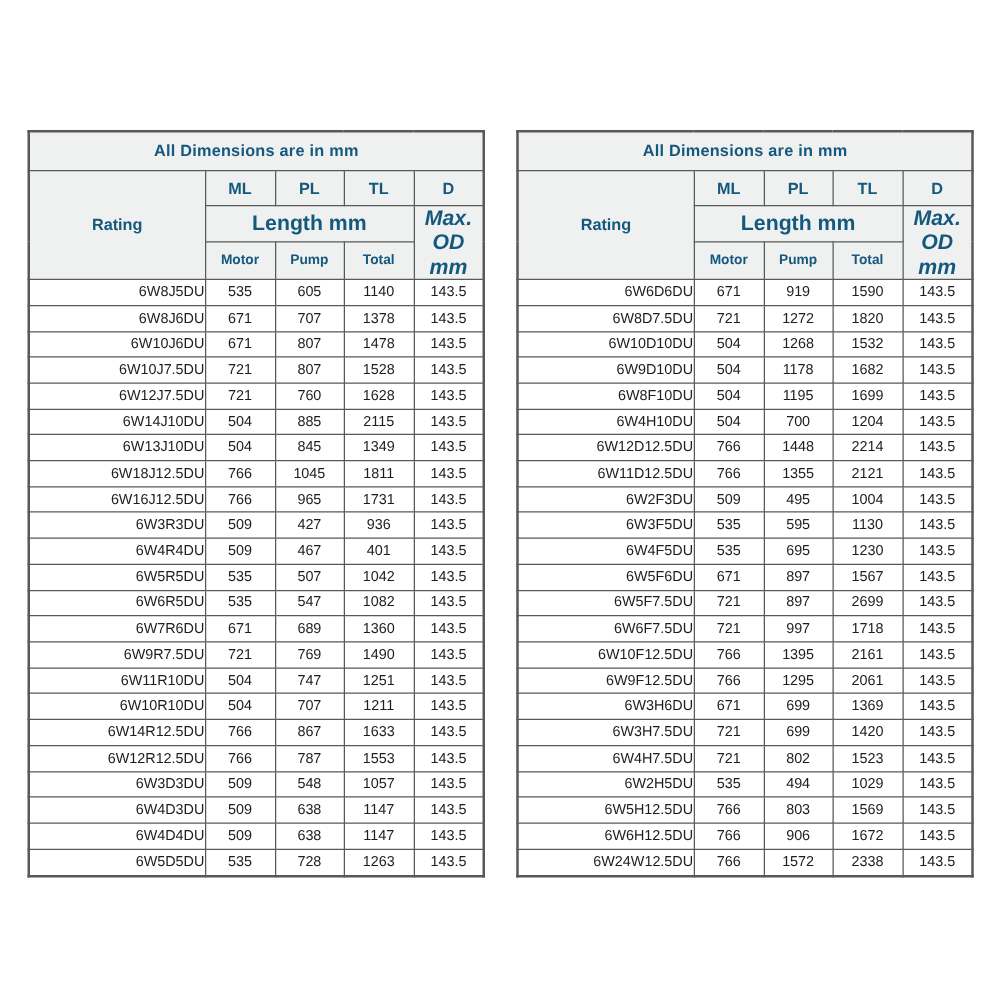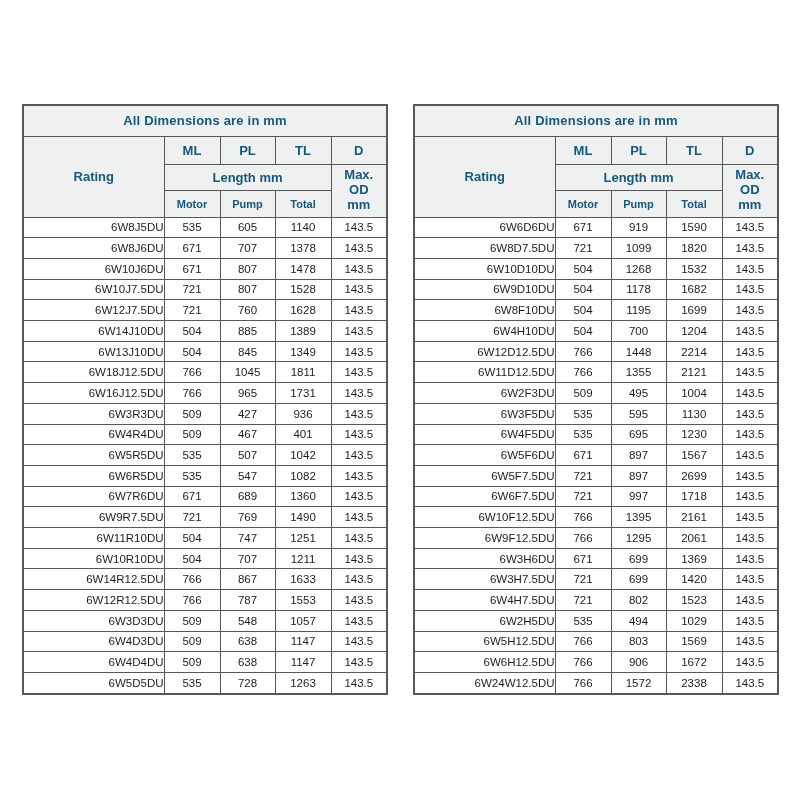--- a/index.html
+++ b/index.html
@@ -39,23 +39,23 @@
 
   th {
     background: var(--header-bg);
     color: var(--header-text);
     font-weight: bold;
     text-align: center;
     vertical-align: middle;
   }
   tr.r-title th { height: 31px; font-size: 13px; letter-spacing: 0.2px; }
   tr.r-codes th { height: 28px; font-size: 13px; margin-left: 20px; }
-  tr.r-group th { height: 26px; font-size: 13px; }
+  tr.r-group th { height: 26px; font-size: 17px; }
   tr.r-sub  th  { height: 27px; font-size: 11px; }
-  th.maxod { font-size: 12px; line-height: 1.15; }
+  th.maxod { font-size: 12px; line-height: 1.15; font-style: italic; }
   th.maxod span { display: block; }
 
   tbody td {
     background: var(--row-bg);
     color: var(--body-text);
     font-size: 11.5px;
     text-align: center;
     vertical-align: middle;
     padding: 0;
     overflow: hidden;
@@ -133,21 +133,21 @@
           <td class="rating">6W12J7.5DU</td>
           <td class="">721</td>
           <td class="">760</td>
           <td class="">1628</td>
           <td class="">143.5</td>
         </tr>
         <tr>
           <td class="rating">6W14J10DU</td>
           <td class="">504</td>
           <td class="">885</td>
-          <td class="">1389</td>
+          <td class="">2115</td>
           <td class="">143.5</td>
         </tr>
         <tr>
           <td class="rating">6W13J10DU</td>
           <td class="">504</td>
           <td class="">845</td>
           <td class="">1349</td>
           <td class="">143.5</td>
         </tr>
         <tr>
@@ -301,21 +301,21 @@
         <tr>
           <td class="rating">6W6D6DU</td>
           <td class="">671</td>
           <td class="">919</td>
           <td class="">1590</td>
           <td class="">143.5</td>
         </tr>
         <tr>
           <td class="rating">6W8D7.5DU</td>
           <td class="">721</td>
-          <td class="">1099</td>
+          <td class="">1272</td>
           <td class="">1820</td>
           <td class="">143.5</td>
         </tr>
         <tr>
           <td class="rating">6W10D10DU</td>
           <td class="">504</td>
           <td class="">1268</td>
           <td class="">1532</td>
           <td class="">143.5</td>
         </tr>

